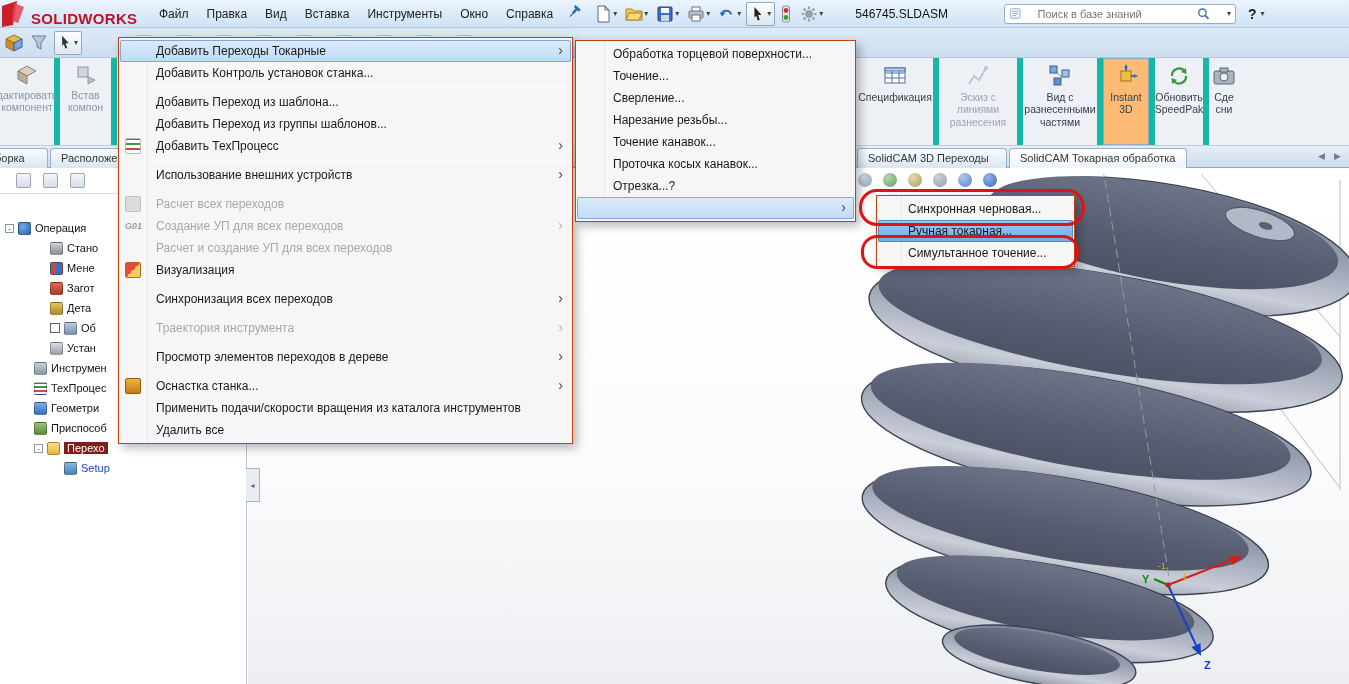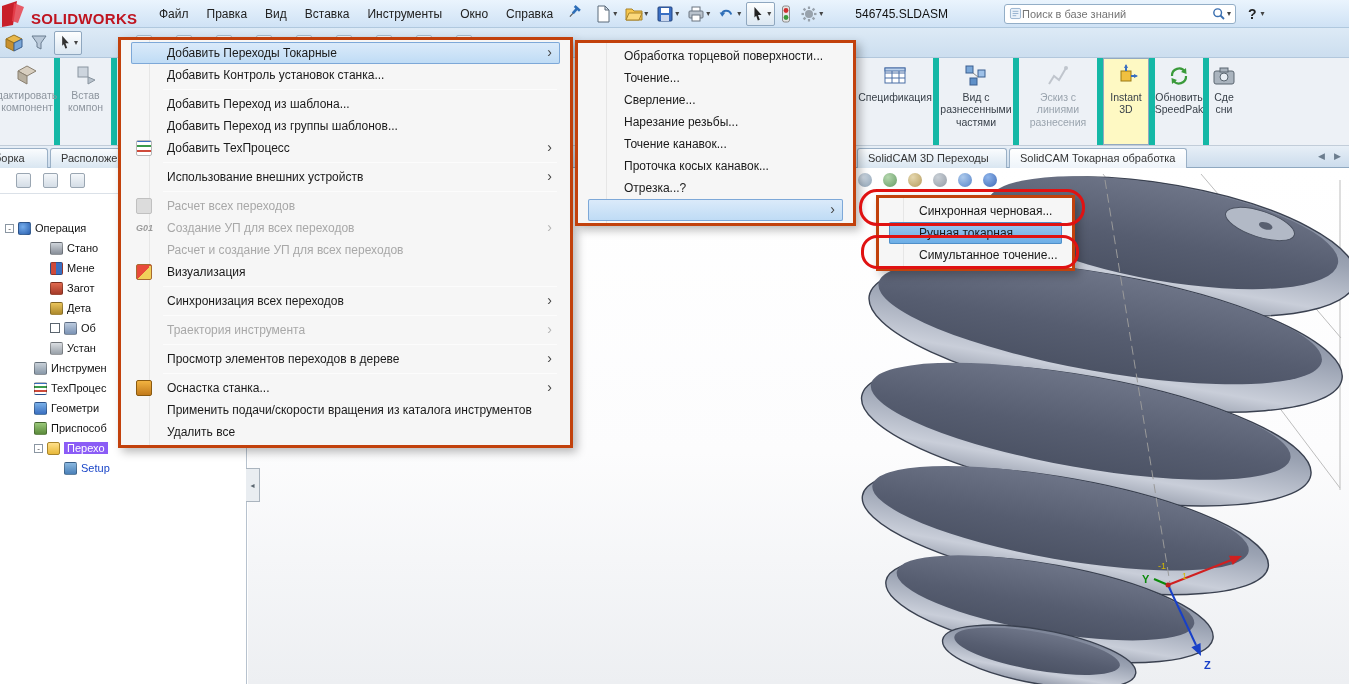--- a/index.html
+++ b/index.html
@@ -9,39 +9,39 @@
 
   
   .titlebar{position:absolute;left:0;top:0;right:0;height:28px;background:linear-gradient(#eaf4fd,#cfe2f5);border-bottom:1px solid #b0c8de;display:flex;align-items:center;z-index:6}
   .logo{display:flex;align-items:flex-end;width:150px;padding-left:2px;gap:3px}
   .logo-text{font-weight:bold;font-size:15px;color:#bf1420;letter-spacing:.3px}
   .mitem{padding:0 9px;height:24px;line-height:24px;color:#222;cursor:default}
   .pinwrap{margin:0 8px 0 4px}
   .tbtn{display:flex;align-items:center;height:24px;padding:0 3px;margin:0 1px}
   .caret{font-size:8px;color:#444;margin-left:1px}
   .docname{margin-left:28px;color:#111}
-  .search{margin-left:56px;width:232px;height:20px;background:#fff;border:1px solid #93aec7;border-radius:3px;display:flex;align-items:center;padding:0 4px;gap:0}
+  .search{margin-left:56px;width:232px;height:20px;background:#fff;border:1px solid #93aec7;border-radius:3px;display:flex;align-items:center;padding:0 4px;gap:16px}
   .search-input{border:none;outline:none;background:transparent;flex:1;font-size:11px;color:#666;font-family:"Liberation Sans",sans-serif}
   .helpwrap{margin-left:12px;display:flex;align-items:center;gap:3px}
   .help-q{font-weight:bold;font-size:14px;color:#222}
 
   
   .toolbar2{position:absolute;left:0;top:28px;right:0;height:30px;background:linear-gradient(#ddeaf6,#ccdeef);border-bottom:1px solid #b2c7dc;z-index:5;display:flex;align-items:center}
   .t2-left{display:flex;align-items:center;gap:6px;padding-left:4px}
   .selbtn{display:flex;align-items:center;border:1px solid #8fa7bf;background:linear-gradient(#fdfefe,#dbe7f2);border-radius:2px;height:24px;padding:0 3px}
   .ghost-icons{display:flex;gap:24px;margin-left:54px}
   .gicon{width:16px;height:16px;border-radius:2px;background:linear-gradient(#f2f6fa,#c9d6e3);border:1px solid #a8bccd}
 
   
   .ribbon{position:absolute;left:0;top:58px;right:0;height:88px;background:#edf1f6;border-bottom:1px solid #c2cdd9;z-index:4}
   .rbtn{display:flex;flex-direction:column;align-items:center;padding:6px 3px 2px;font-size:10.5px;color:#39414a;text-align:center;line-height:1.18;height:87px;border-right:6px solid #14b8a6}
   .rbtn .ric{margin-bottom:3px}
   .rbtn.dis{color:#9aa4ae}
   .rbtn.dis svg{opacity:.45}
-  .rbtn.pressed{background:#fef9c3;box-shadow:inset 0 0 0 1px #93a9c0}
+  .rbtn.pressed{background:#fdba74;box-shadow:inset 0 0 0 1px #93a9c0}
   .ribbon-left{position:absolute;left:0;top:0;display:flex}
   .ribbon-left .rbtn{color:#8d959e}
   .ribbon-right{position:absolute;left:857px;top:0;display:flex}
 
   
   .tabstrip{position:absolute;left:0;top:146px;right:0;height:22px;background:linear-gradient(#e7eff7,#ccdcec);border-bottom:1px solid #8fa8c0;z-index:5}
   .tab{position:absolute;top:2px;height:20px;padding:0 10px;line-height:19px;font-size:11px;color:#333;background:linear-gradient(#fafcfe,#d9e6f1);border:1px solid #9ab0c6;border-bottom:none;border-radius:3px 3px 0 0;white-space:nowrap;overflow:hidden}
   .tabnav{position:absolute;top:5px;font-size:9px;color:#6c7d8e;z-index:6}
 
   
@@ -60,32 +60,32 @@
   .i-stock{background:linear-gradient(#e06a50,#a53a28)}
   .i-part{background:linear-gradient(#e9c35a,#ad892c)}
   .i-face{background:linear-gradient(#bccbde,#7a92b4)}
   .i-wrench{background:linear-gradient(#dadde1,#98a0a8)}
   .i-tools{background:linear-gradient(#c8d0d8,#8898a8)}
   .i-proc{background:repeating-linear-gradient(0deg,#fff 0 2px,#cf4a3a 2px 4px,#fff 4px 6px,#3a9a4a 6px 8px,#fff 8px 10px,#3a6fc0 10px 13px)}
   .i-geom{background:linear-gradient(#7ab0e8,#3a6fc0)}
   .i-fixture{background:linear-gradient(#9ac87a,#5a8a3a)}
   .i-folder{background:linear-gradient(#ffe08a,#e7b83a);border-color:#a8842a}
   .i-setup{background:linear-gradient(#8ab8e0,#4a80b8)}
-  .ti.sel .tlabel{background:#8b5cf6;color:#fff;padding:0 3px}
+  .ti.sel .tlabel{background:#7f1d1d;color:#fff;padding:0 3px}
   .setup-label{color:#1a46c8}
   .panel-grip{position:absolute;left:246px;top:468px;width:14px;height:34px;background:#e9edf1;border:1px solid #aab4be;border-left:none;z-index:3;font-size:8px;color:#5a6670;text-align:center;line-height:34px}
 
   
   .viewport{position:absolute;left:248px;top:168px;right:0;bottom:0;background:linear-gradient(180deg,#ffffff 0%,#fcfcfd 55%,#edeff2 100%);z-index:1}
   .vpsvg{position:absolute;left:0;top:0}
   .vp-tools{position:absolute;left:610px;top:5px;display:flex;gap:11px;z-index:2}
   .vpt{width:14px;height:14px;border-radius:50%;opacity:.85}
 
   
-  .menu{position:absolute;background:#f6f6f6;border:3px solid #c2410c;box-shadow:4px 4px 9px rgba(0,0,0,.28);padding:2px 10px}
+  .menu{position:absolute;background:#f6f6f6;border:1px solid #c2410c;box-shadow:4px 4px 9px rgba(0,0,0,.28);padding:2px 1px}
   .menu::before{content:"";position:absolute;left:28px;top:0;bottom:0;width:1px;background:#e6e6e6}
   .ctxmenu{left:118px;top:37px;width:455px;z-index:10}
   .submenu1{left:575px;top:40px;width:281px;z-index:11}
   .submenu2{left:876px;top:195px;width:199px;z-index:12}
   .submenu2::before{left:24px}
   .mi{position:relative;height:22px;line-height:22px;padding-left:36px;padding-right:22px;font-size:12px;color:#1a1a1a;white-space:nowrap;overflow:hidden}
   .submenu2 .mi{padding-left:30px}
   .mi.dis{color:#a8a8a8}
   .mi.hl{background:linear-gradient(#dcebfa,#bedbf5);box-shadow:inset 0 0 0 1px #7da8d8;border-radius:2px}
   .mi.hl2{background:linear-gradient(#9fc9ef,#6aade6);box-shadow:inset 0 0 0 1px #4f8fc9;border-radius:2px}
@@ -272,35 +272,35 @@
         <svg class="ric" width="24" height="24" viewBox="0 0 24 24">
             <rect x="2" y="4" width="20" height="15" fill="#fff" stroke="#4a6fa5"></rect>
             <line x1="2" y1="9" x2="22" y2="9" stroke="#4a6fa5"></line>
             <line x1="2" y1="14" x2="22" y2="14" stroke="#4a6fa5"></line>
             <line x1="9" y1="4" x2="9" y2="19" stroke="#4a6fa5"></line>
             <line x1="16" y1="4" x2="16" y2="19" stroke="#4a6fa5"></line>
             <rect x="2" y="4" width="20" height="3" fill="#bcd2ec" stroke="#4a6fa5"></rect>
           </svg>
         <span>Спецификация</span>
       </div>
+      <div class="rbtn dis" style="width:84px">
+        <svg class="ric" width="24" height="24" viewBox="0 0 24 24">
+            <polyline points="3,20 8,12 13,16 20,4" fill="none" stroke="#8a929c" stroke-width="2"></polyline>
+            <circle cx="20" cy="4" r="2" fill="#8a929c"></circle>
+          </svg>
+        <span>Эскиз с линиями разнесения</span>
+      </div>
       <div class="rbtn" style="width:80px">
         <svg class="ric" width="24" height="24" viewBox="0 0 24 24">
             <rect x="2" y="2" width="7" height="7" fill="#7aa7d8" stroke="#3a5f8f"></rect>
             <rect x="14" y="6" width="7" height="7" fill="#9ec1e8" stroke="#3a5f8f"></rect>
             <rect x="6" y="14" width="7" height="7" fill="#5f90c8" stroke="#3a5f8f"></rect>
             <line x1="9" y1="9" x2="14" y2="13" stroke="#888"></line>
           </svg>
         <span>Вид с разнесенными частями</span>
-      </div>
-      <div class="rbtn dis" style="width:84px">
-        <svg class="ric" width="24" height="24" viewBox="0 0 24 24">
-            <polyline points="3,20 8,12 13,16 20,4" fill="none" stroke="#8a929c" stroke-width="2"></polyline>
-            <circle cx="20" cy="4" r="2" fill="#8a929c"></circle>
-          </svg>
-        <span>Эскиз с линиями разнесения</span>
       </div>
       <div class="rbtn pressed" style="width:52px">
         <svg class="ric" width="24" height="24" viewBox="0 0 24 24">
             <rect x="7" y="7" width="10" height="10" fill="#f0c040" stroke="#9a7a14"></rect>
             <line x1="12" y1="7" x2="12" y2="1.5" stroke="#3a6fc0" stroke-width="2"></line>
             <polygon points="12,0 10,4 14,4" fill="#3a6fc0"></polygon>
             <line x1="17" y1="12" x2="22.5" y2="12" stroke="#3a6fc0" stroke-width="2"></line>
             <polygon points="24,12 20,10 20,14" fill="#3a6fc0"></polygon>
           </svg>
         <span>Instant 3D</span>

